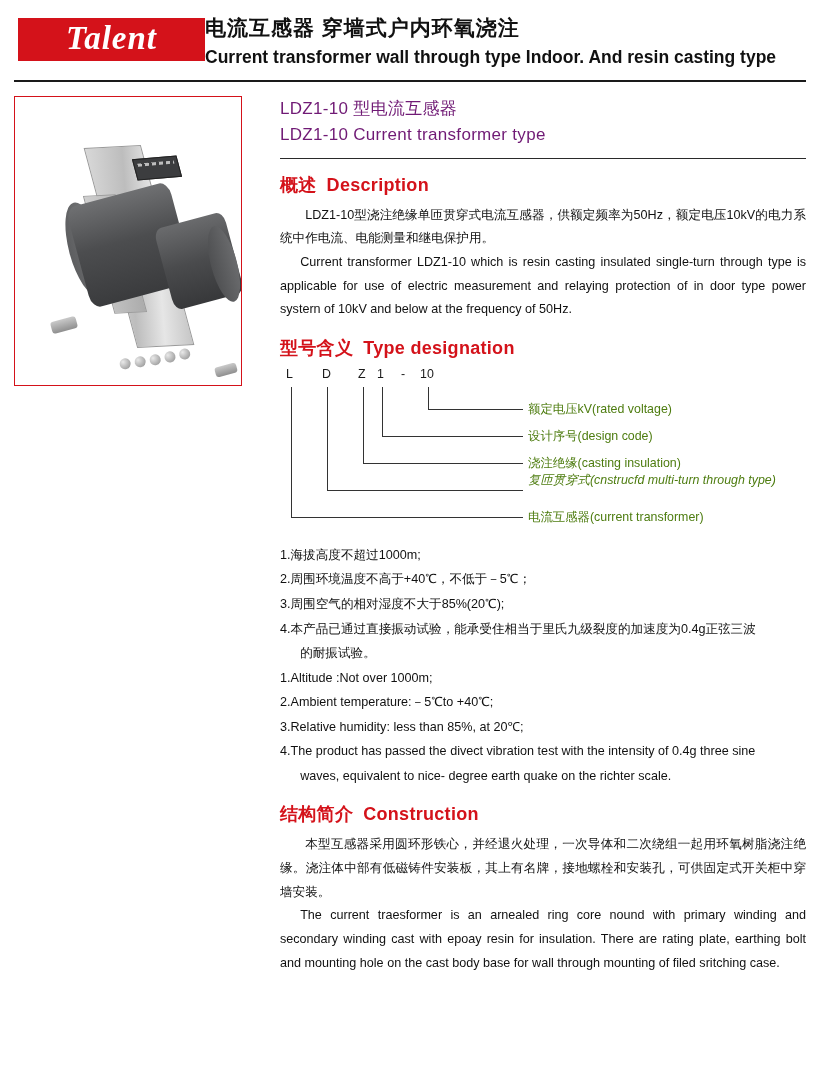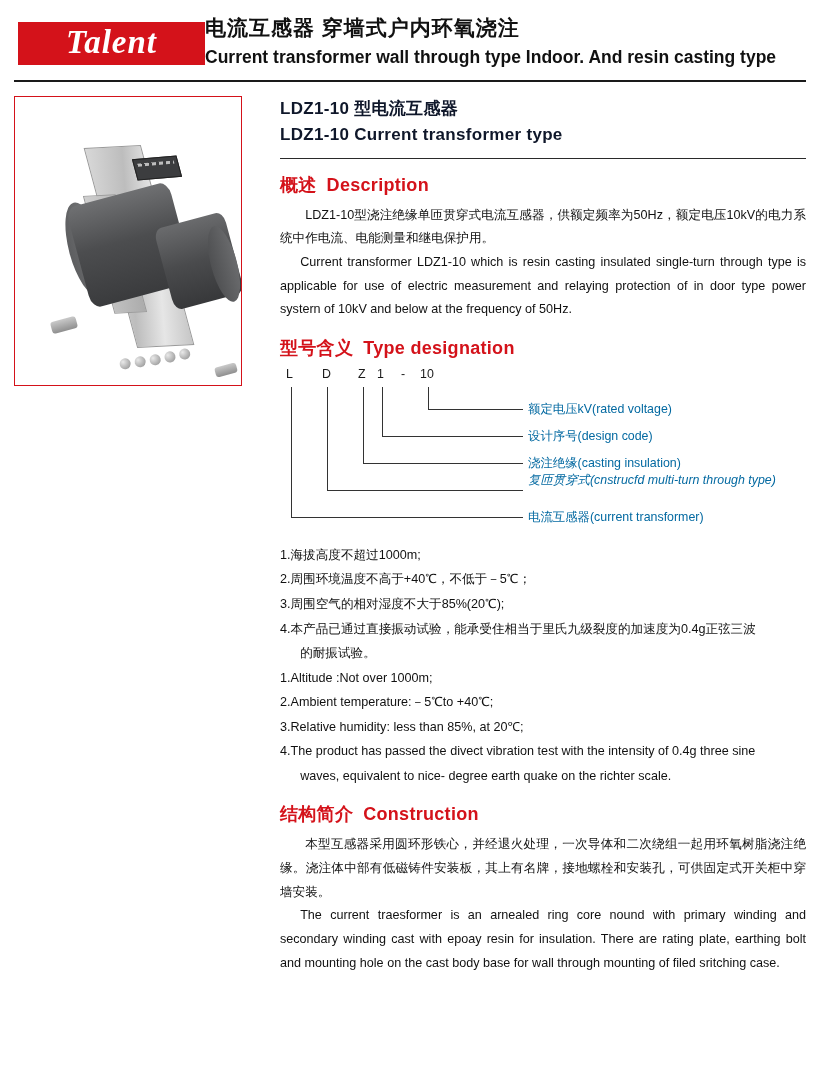--- a/index.html
+++ b/index.html
@@ -12,21 +12,21 @@
     height: 1074px;
     font-family: "Liberation Sans", sans-serif;
     color: #1a1a1a;
     position: relative;
     overflow: hidden;
   }
 
   
   .header {
     display: flex;
-    align-items: center;
+    align-items: flex-start;
     padding: 12px 0 0 0;
   }
   .logo-box {
     width: 205px;
     min-width: 205px;
     padding-left: 18px;
     box-sizing: border-box;
     padding-top: 6px;
   }
   .logo {
@@ -183,22 +183,22 @@
   .bolts i:nth-child(3){left:30px; top:5px}
   .bolts i:nth-child(4){left:45px; top:6px}
   .bolts i:nth-child(5){left:60px; top:7px}
 
   
   .right-col {
     flex: 1;
     padding-left: 34px;
   }
   .model-title {
-    color: #0f172a;
-    font-weight: bold;
+    color: #701a75;
+    font-weight: normal;
     font-size: 17px;
     line-height: 1.55;
     letter-spacing: 0.3px;
   }
   .model-rule {
     border-top: 1.5px solid #2a2a2a;
     margin: 9px 0 0 0;
   }
   .sec-head {
     color: #d4121a;
@@ -228,21 +228,21 @@
   .c-d  { position:absolute; left: 42px; top: 0; }
   .c-z  { position:absolute; left: 78px; top: 0; }
   .c-1  { position:absolute; left: 97px; top: 0; }
   .c-dash{position:absolute; left: 121px;top: 0; }
   .c-10 { position:absolute; left: 140px;top: 0; }
   .vline { position: absolute; width: 0; border-left: 1px solid #333; }
   .hline { position: absolute; height: 0; border-top: 1px solid #333; }
   .lead-label {
     position: absolute;
     font-size: 12.4px;
-    color: #0369a1;
+    color: #4d7c0f;
     white-space: nowrap;
   }
 
   
   .list-item {
     font-size: 12.6px;
     line-height: 1.95;
     color: #111;
   }
   .list-item .cont { display:block; padding-left: 1.6em; }

